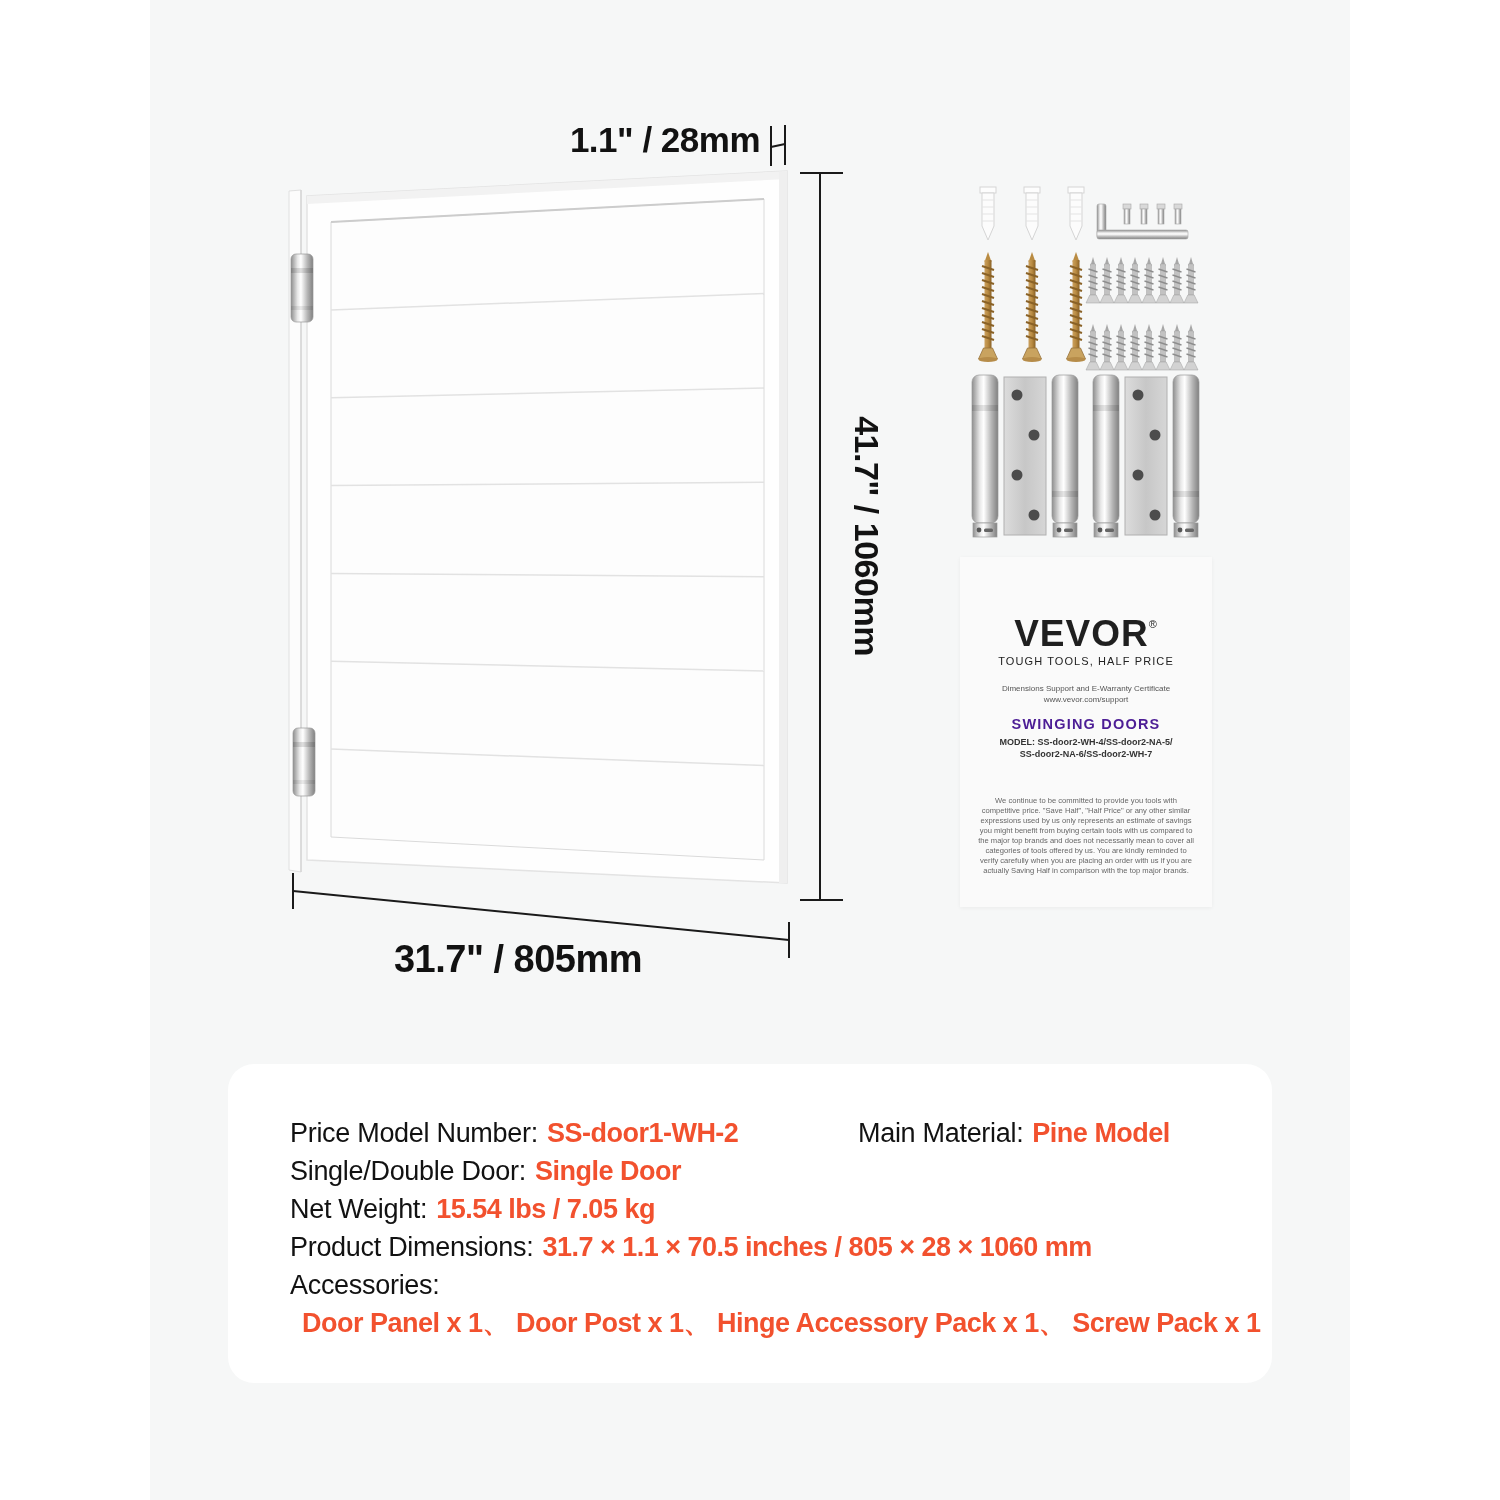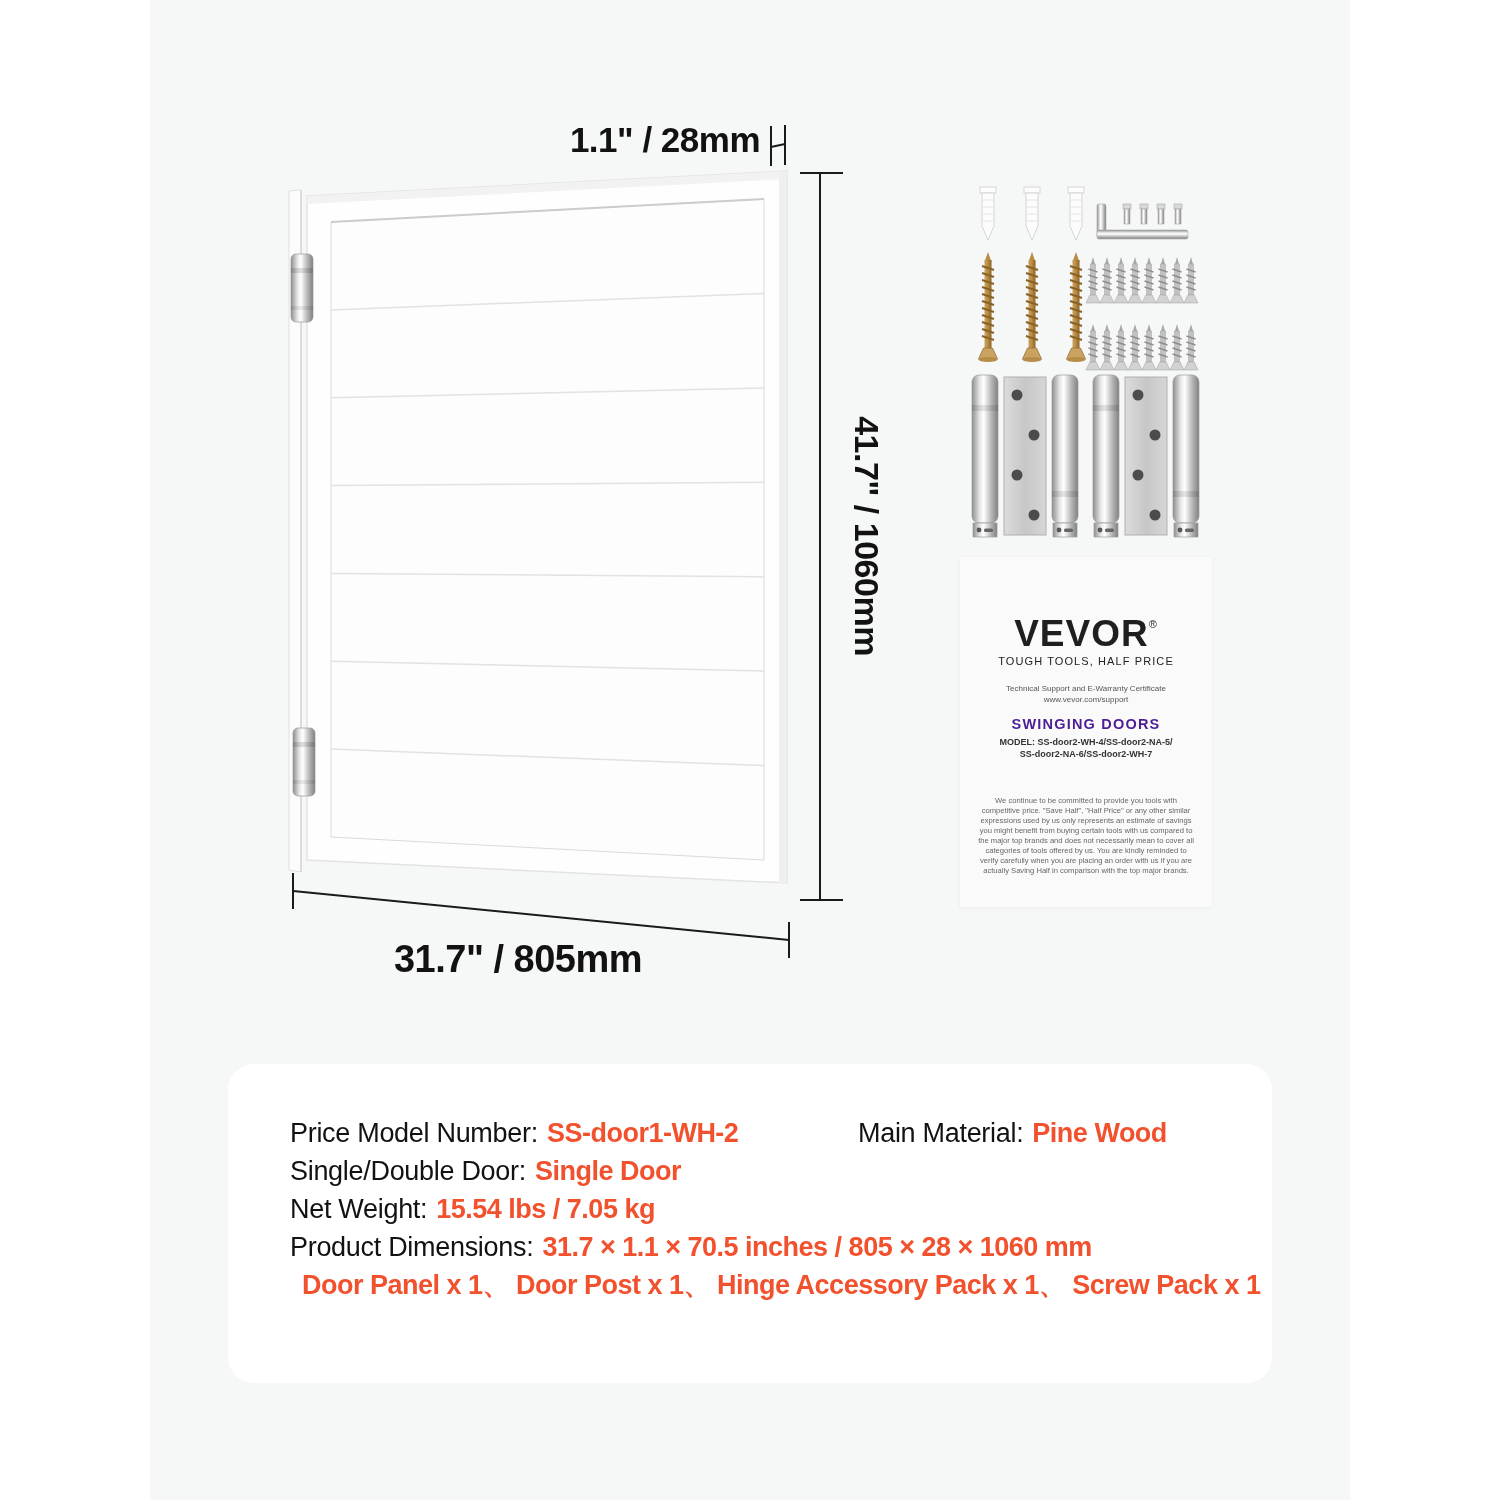--- a/index.html
+++ b/index.html
@@ -200,38 +200,41 @@
 
 <div class="dim dim-top">1.1" / 28mm</div>
 <div class="dim-right-wrap">
   <div class="dim">41.7" / 1060mm</div>
 </div>
 <div class="dim dim-bottom">31.7" / 805mm</div>
 
 <div class="manual">
   <div class="m-brand"><span>VEVOR</span><sup>®</sup></div>
   <div class="m-slogan">TOUGH TOOLS, HALF PRICE</div>
-  <div class="m-small first">Technical Support and E-Warranty Certificate</div>
+  <div class="m-small first">Dimensions Support and E-Warranty Certificate</div>
   <div class="m-small">www.vevor.com/support</div>
   <div class="m-title">SWINGING DOORS</div>
   <div class="m-model first">MODEL: SS-door2-WH-4/SS-door2-NA-5/</div>
   <div class="m-model">SS-door2-NA-6/SS-door2-WH-7</div>
   <div class="m-legal">We continue to be committed to provide you tools with competitive price. "Save Half", "Half Price" or any other similar expressions used by us only represents an estimate of savings you might benefit from buying certain tools with us compared to the major top brands and does not necessarily mean to cover all categories of tools offered by us. You are kindly reminded to verify carefully when you are placing an order with us if you are actually Saving Half in comparison with the top major brands.</div>
 </div>
 
 <div class="specbox">
   <div class="srow">
     <span class="pair"><span class="lbl">Price Model Number:</span><span class="val">SS-door1-WH-2</span></span>
-    <span class="pair pair2"><span class="lbl">Main Material:</span><span class="val">Pine Wood</span></span>
+    <span class="pair pair2"><span class="lbl">Main Material:</span><span class="val">Pine Model</span></span>
   </div>
   <div class="srow">
     <span class="lbl">Single/Double Door:</span><span class="val">Single Door</span>
   </div>
   <div class="srow">
     <span class="lbl">Net Weight:</span><span class="val">15.54 lbs / 7.05 kg</span>
   </div>
   <div class="srow">
     <span class="lbl">Product Dimensions:</span><span class="val">31.7 × 1.1 × 70.5 inches / 805 × 28 × 1060 mm</span>
   </div>
   <div class="srow">
+    <span class="lbl">Accessories:</span>
+  </div>
+  <div class="srow">
     <span class="val" style="margin-left:12px;">Door Panel x 1、 Door Post x 1、 Hinge Accessory Pack x 1、 Screw Pack x 1</span>
   </div>
 </div>
 
 </body></html>

